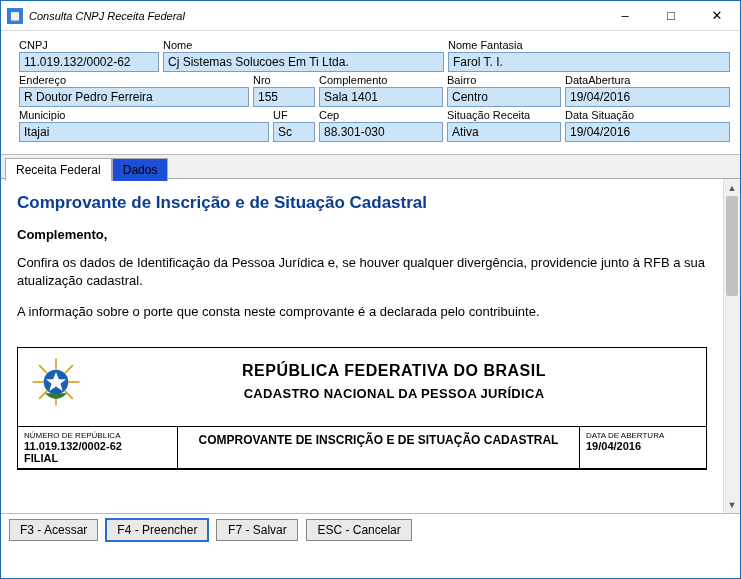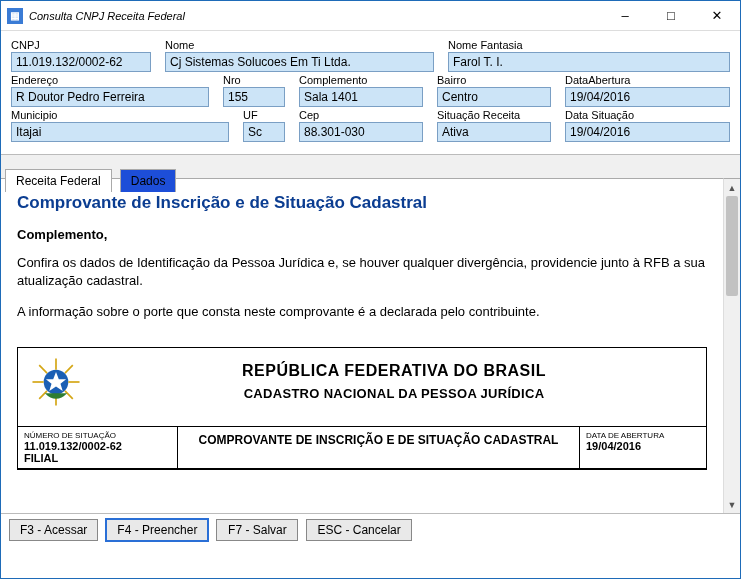--- a/index.html
+++ b/index.html
@@ -3,27 +3,27 @@
 <meta charset="utf-8">
 <style>
 * { box-sizing: border-box; margin: 0; padding: 0; }
 body { font-family: "Segoe UI", Tahoma, sans-serif; font-size: 12px; background: #fff; width: 741px; height: 579px; overflow: hidden; border: 1px solid #1e6bb8; }
 .titlebar { height: 30px; background: #fff; display: flex; align-items: center; padding-left: 6px; border-bottom: 1px solid #ddd; }
 .titlebar-icon { width: 16px; height: 16px; background: #3a7bd5; margin-right: 6px; display:inline-flex; align-items:center; justify-content:center; color:#fff; font-size:10px; font-weight:bold; }
 .titlebar-text { flex: 1; font-size: 11px; font-style: italic; }
 .winbtns { display: flex; }
 .winbtn { width: 46px; height: 29px; display: flex; align-items: center; justify-content: center; font-size: 13px; cursor: default; }
 .form-area { padding: 8px 10px 4px 10px; }
-.row { display: flex; gap: 14px; margin-bottom: 2px; }
+.row { display: flex; gap: 4px; margin-bottom: 2px; margin-left: 8px; }
 .field { display: flex; flex-direction: column; }
 .field label { font-size: 11px; color: #000; margin-bottom: 1px; }
 .field input { background: #cce4f7; border: 1px solid #7a9fc4; padding: 2px 4px; font-size: 12px; height: 20px; font-family: inherit; }
 .tabs-area { border-top: 1px solid #bbb; margin-top: 6px; }
 .tabrow { display: flex; background: #f0f0f0; padding-left: 4px; }
-.tab { padding: 4px 10px 4px 10px; border: 1px solid #aaa; border-bottom: none; background: #fff; font-size: 12px; margin-right: 8px; position: relative; top: 14px; cursor: default; }
+.tab { padding: 4px 10px 4px 10px; border: 1px solid #aaa; border-bottom: none; background: #fff; font-size: 12px; margin-right: 0px; position: relative; top: 3px; cursor: default; }
 .tab.inactive { background: #1d4ed8; }
 .content-wrap { display:flex; }
 .content { height: 335px; overflow: hidden; padding: 14px 16px; border-top: 1px solid #aaa; flex:1; }
 .scrollbar-v { width:17px; background:#f0f0f0; border-left:1px solid #ddd; border-top:1px solid #aaa; position:relative; }
 .scroll-up,.scroll-down{height:17px;display:flex;align-items:center;justify-content:center;font-size:9px;color:#555;}
 .scroll-thumb{position:absolute;top:17px;left:2px;right:2px;height:100px;background:#c2c2c2;border-radius:2px;}
 .h1 { color: #0b3d91; font-weight: bold; font-size: 17px; margin-bottom: 14px; }
 .bold { font-weight: bold; margin-bottom: 12px; font-size: 13px; }
 .para { font-size: 13px; margin-bottom: 14px; line-height: 1.35; }
 .doc-box { border: 1px solid #000; margin-top: 26px; }
@@ -148,21 +148,21 @@
             <path d="M30 70 Q50 90 70 70" fill="#2e7d32"></path>
           </svg>
         </div>
         <div class="doc-hdr">
           <div class="doc-hdr-1">REPÚBLICA FEDERATIVA DO BRASIL</div>
           <div class="doc-hdr-2">CADASTRO NACIONAL DA PESSOA JURÍDICA</div>
         </div>
       </div>
       <div class="doc-row">
         <div class="doc-cell" style="width:160px">
-          <div class="lbl">NÚMERO DE SITUAÇÃO</div>
+          <div class="lbl">NÚMERO DE REPÚBLICA</div>
           <div class="val">11.019.132/0002-62</div>
           <div class="val">FILIAL</div>
         </div>
         <div class="doc-cell doc-mid">COMPROVANTE DE INSCRIÇÃO E DE SITUAÇÃO CADASTRAL</div>
         <div class="doc-cell" style="width:126px">
           <div class="lbl">DATA DE ABERTURA</div>
           <div class="val">19/04/2016</div>
         </div>
       </div>
     </div>

